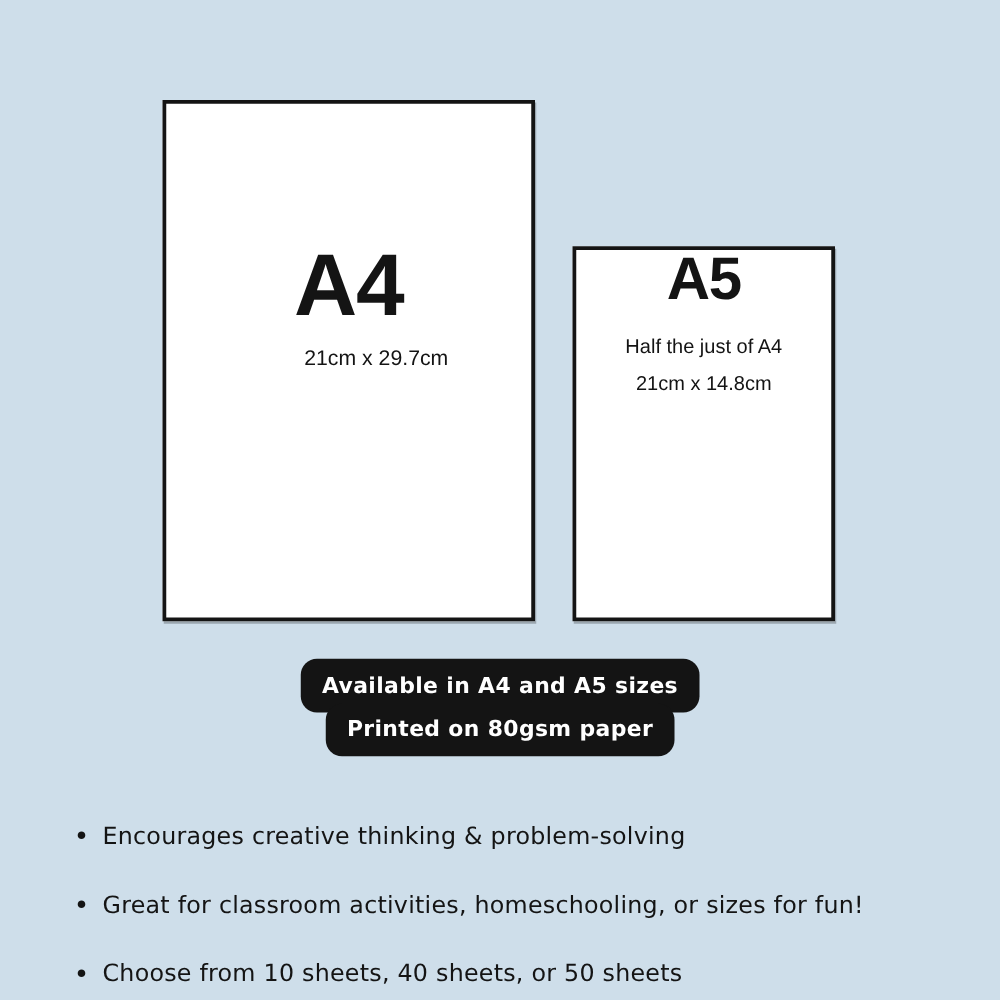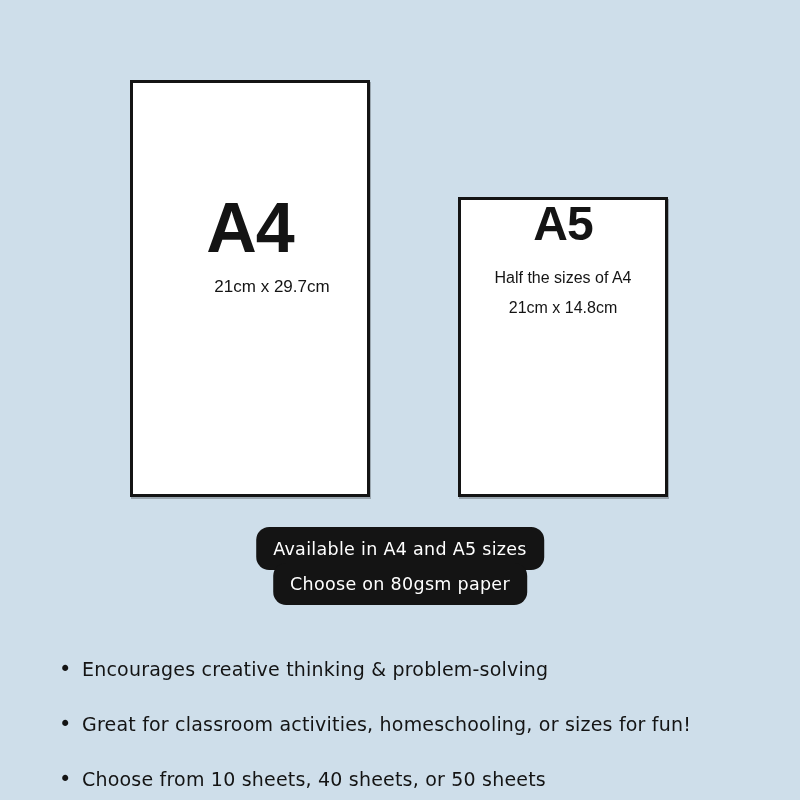--- a/index.html
+++ b/index.html
@@ -23,21 +23,21 @@
     overflow: hidden;
   }
   
   .paper {
     position: absolute;
     background: var(--paper);
     border: 3px solid var(--ink);
     text-align: center;
     box-shadow: 1px 2px 0 rgba(0,0,0,0.25);
   }
-  .paper-a4 { left: 130px; top: 80px; width: 240px; height: 417px; }
+  .paper-a4 { left: 130px; top: 80px; width: 298px; height: 417px; }
   .paper-a5 { left: 458px; top: 197px; width: 210px; height: 300px; }
   .paper-title {
     font-family: "Liberation Sans", "DejaVu Sans", sans-serif;
     font-weight: 700;
     color: var(--ink);
     line-height: 1;
     letter-spacing: -1px;
   }
   .paper-a4 .paper-title { margin-top: 110px; font-size: 70px; }
   .paper-a5 .paper-title { font-size: 48px; }
@@ -62,21 +62,21 @@
   .badge-line {
     display: flex;
     align-items: center;
     justify-content: center;
     height: 43px;
     padding: 0 17px;
     background: var(--badge-bg);
     color: var(--badge-text);
     border-radius: 13px;
     font-size: 17.5px;
-    font-weight: 400;
+    font-weight: 700;
     letter-spacing: 0.3px;
     white-space: nowrap;
   }
   .badge-line2 { margin-top: -7px; height: 42px; }
   
   .bullets {
     position: absolute;
     left: 57px;
     top: 632px;
     width: 700px;
@@ -106,27 +106,27 @@
 
 <div class="canvas">
 
   <div class="paper paper-a4">
     <div class="paper-title">A4</div>
     <div class="paper-dims">21cm x 29.7cm</div>
   </div>
 
   <div class="paper paper-a5">
     <div class="paper-title">A5</div>
-    <div class="paper-sub">Half the sizes of A4</div>
+    <div class="paper-sub">Half the just of A4</div>
     <div class="paper-dims">21cm x 14.8cm</div>
   </div>
 
   <div class="badge">
     <div class="badge-line badge-line1">Available in A4 and A5 sizes</div>
-    <div class="badge-line badge-line2">Choose on 80gsm paper</div>
+    <div class="badge-line badge-line2">Printed on 80gsm paper</div>
   </div>
 
   <ul class="bullets">
     <li>Encourages creative thinking &amp; problem-solving</li>
     <li>Great for classroom activities, homeschooling, or sizes for fun!</li>
     <li>Choose from 10 sheets, 40 sheets, or 50 sheets</li>
   </ul>
 
 </div>
 

